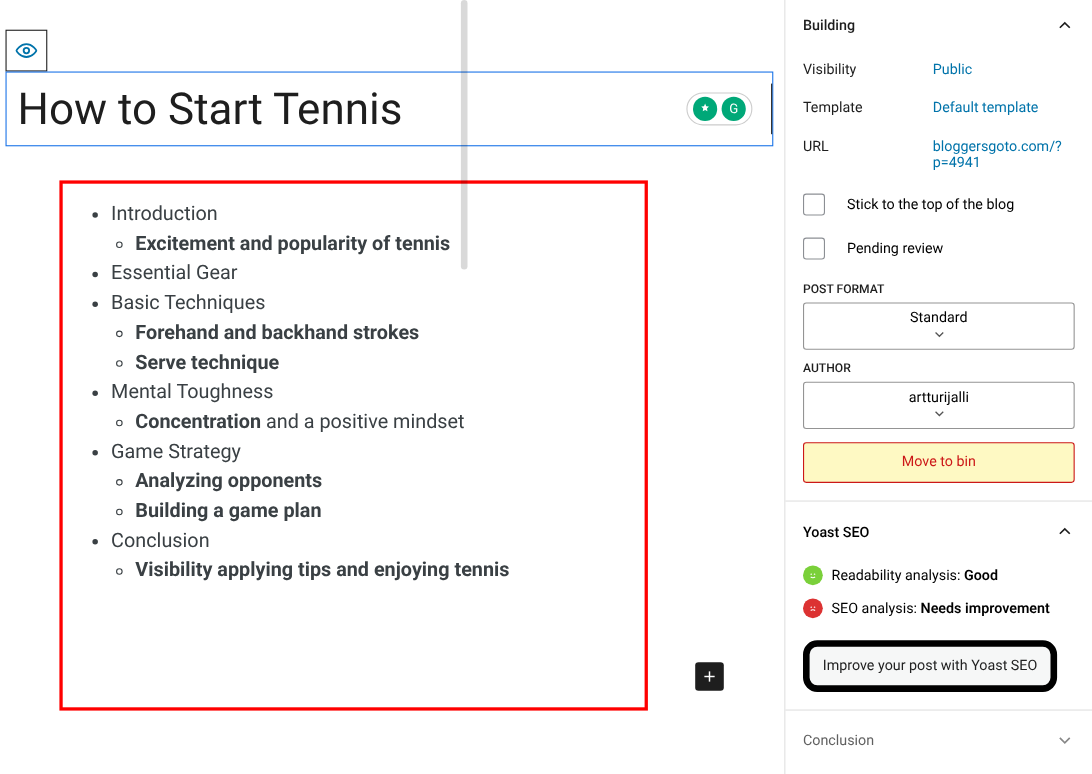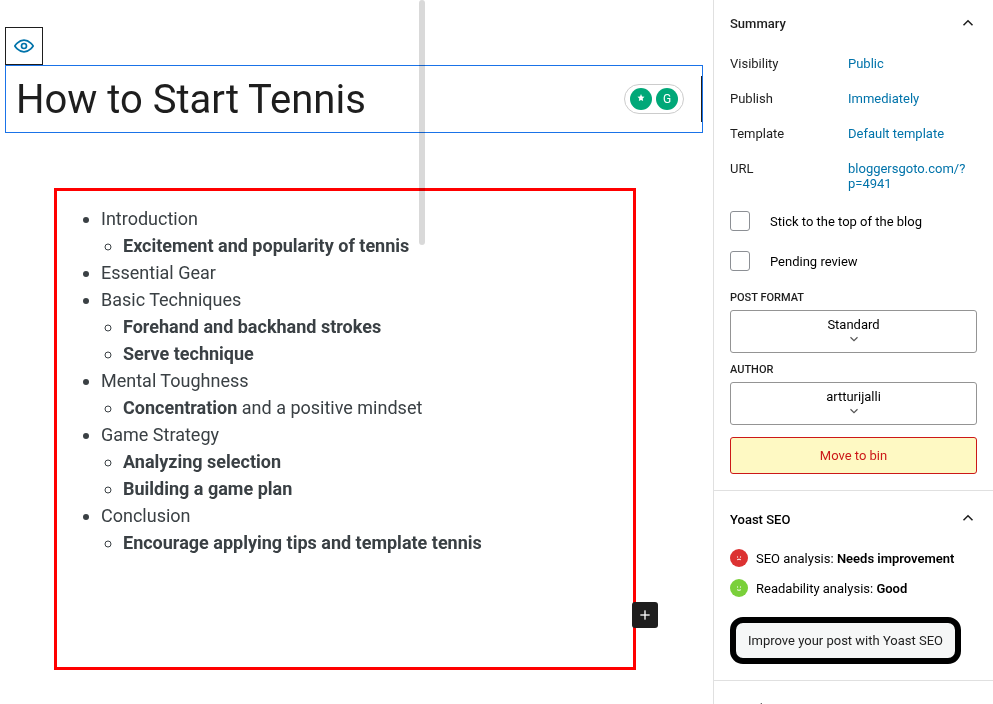--- a/index.html
+++ b/index.html
@@ -15,21 +15,21 @@
 
 .title-wrap { border: 1px solid #1a73e8; position: absolute; top: 65px; left: 5px; right: 5px; height: 68px; display: flex; align-items: center; padding-left: 10px; }
 .title-input { font-size: 40px; font-weight: 400; color: #1e1e1e; border: none; outline: none; width: 100%; font-family: inherit; }
 .title-cursor { width: 1px; height: 46px; background: #1e1e1e; }
 .title-tools { position: absolute; right: 18px; top: 50%; transform: translateY(-50%); display: flex; align-items: center; gap: 4px; border: 1px solid #ccc; border-radius: 16px; padding: 3px 5px; background: #fff; }
 .title-tools .circle { width: 22px; height: 22px; border-radius: 50%; display: flex; align-items: center; justify-content: center; font-size: 12px; color: #fff; }
 .c-green { background: #00a878; }
 .c-green2 { background: #00a878; }
 
 
-.content-wrap { position: absolute; top: 164px; left: 54px; width: 582px; height: 482px; border: 3px solid #ff0000; padding: 14px 20px 10px 20px; margin-top: 24px; }
+.content-wrap { position: absolute; top: 164px; left: 54px; width: 535px; height: 482px; border: 3px solid #ff0000; padding: 14px 20px 10px 20px; }
 .content-wrap ul { list-style: disc; padding-left: 24px; color: #3a4044; }
 .content-wrap ul ul { list-style: circle; padding-left: 22px; }
 .content-wrap li { font-size: 18px; line-height: 27px; font-weight: 400; }
 .content-wrap li strong { font-weight: 700; }
 
 .add-btn { position: absolute; right: 50px; top: 602px; width: 26px; height: 26px; background: #1e1e1e; color: #fff; display: flex; align-items: center; justify-content: center; border-radius: 3px; font-size: 18px; line-height: 1; }
 
 
 .scroll-hint { position: absolute; right: 283px; top: 0; width: 6px; height: 245px; background: rgba(0,0,0,0.15); border-radius: 3px; }
 
@@ -100,60 +100,56 @@
           <li><strong>Serve technique</strong></li>
         </ul>
       </li>
       <li><span>Mental Toughness</span>
         <ul>
             <li><strong>Concentration</strong><span> and a positive mindset</span></li>
           </ul>
       </li>
       <li><span>Game Strategy</span>
         <ul>
-          <li><strong>Analyzing selection</strong></li>
+          <li><strong>Analyzing opponents</strong></li>
           <li><strong>Building a game plan</strong></li>
         </ul>
       </li>
       <li><span>Conclusion</span>
         <ul>
-            <li><strong>Encourage applying tips and template tennis</strong></li>
+            <li><strong>Visibility applying tips and enjoying tennis</strong></li>
           </ul>
       </li>
     </ul>
   </div>
 
   <div class="add-btn">
     <svg viewBox="0 0 24 24" width="16" height="16" fill="#fff">
         <rect x="11" y="5" width="2" height="14"></rect>
         <rect x="5" y="11" width="14" height="2"></rect>
       </svg>
   </div>
 
   <div class="scroll-hint"></div>
 
 </div>
 
 <div class="sidebar">
 
   <div class="panel" style="border-top:none;">
     <div class="panel-head">
-      <span>Summary</span>
+      <span>Building</span>
       <svg viewBox="0 0 24 24" width="18" height="18" fill="none" stroke="#1e1e1e" stroke-width="2">
           <polyline points="6 15 12 9 18 15"></polyline>
         </svg>
     </div>
     <div class="panel-body">
       <div class="row">
         <span class="row-label">Visibility</span>
         <span class="row-val link">Public</span>
-      </div>
-      <div class="row">
-        <span class="row-label">Publish</span>
-        <span class="row-val link">Immediately</span>
       </div>
       <div class="row">
         <span class="row-label">Template</span>
         <span class="row-val link">Default template</span>
       </div>
       <div class="row">
         <span class="row-label">URL</span>
         <span class="row-val link">bloggersgoto.com/?p=4941</span>
       </div>
       <div class="chk-row">
@@ -182,40 +178,40 @@
     </div>
   </div>
 
   <div class="yoast-head">
     <span>Yoast SEO</span>
     <svg viewBox="0 0 24 24" width="18" height="18" fill="none" stroke="#1e1e1e" stroke-width="2">
         <polyline points="6 15 12 9 18 15"></polyline>
       </svg>
   </div>
   <div style="padding: 0 16px 16px;">
+    <div class="seo-line">
+      <span class="seo-dot face-good">
+        <svg viewBox="0 0 24 24" width="12" height="12" fill="none" stroke="#fff" stroke-width="2">
+            <circle cx="9" cy="10" r="0.5" fill="#fff"></circle>
+            <circle cx="15" cy="10" r="0.5" fill="#fff"></circle>
+            <path d="M8 15c1 1 2 1.5 4 1.5s3-.5 4-1.5"></path>
+          </svg>
+      </span>
+      <span><span>Readability analysis: </span><b>Good</b></span>
+    </div>
     <div class="seo-line">
       <span class="seo-dot face-bad">
         <svg viewBox="0 0 24 24" width="12" height="12" fill="none" stroke="#fff" stroke-width="2">
             <circle cx="9" cy="10" r="0.5" fill="#fff"></circle>
             <circle cx="15" cy="10" r="0.5" fill="#fff"></circle>
             <path d="M8 16c1-1 2-1.5 4-1.5s3 .5 4 1.5"></path>
           </svg>
       </span>
       <span><span>SEO analysis: </span><b>Needs improvement</b></span>
     </div>
-    <div class="seo-line">
-      <span class="seo-dot face-good">
-        <svg viewBox="0 0 24 24" width="12" height="12" fill="none" stroke="#fff" stroke-width="2">
-            <circle cx="9" cy="10" r="0.5" fill="#fff"></circle>
-            <circle cx="15" cy="10" r="0.5" fill="#fff"></circle>
-            <path d="M8 15c1 1 2 1.5 4 1.5s3-.5 4-1.5"></path>
-          </svg>
-      </span>
-      <span><span>Readability analysis: </span><b>Good</b></span>
-    </div>
     <div style="height:14px;"></div>
     <div class="btn-gray">Improve your post with Yoast SEO</div>
   </div>
 
   <div class="cat-head">
     <span>Conclusion</span>
     <svg viewBox="0 0 24 24" width="18" height="18" fill="none" stroke="#888" stroke-width="2">
         <polyline points="6 9 12 15 18 9"></polyline>
       </svg>
   </div>

